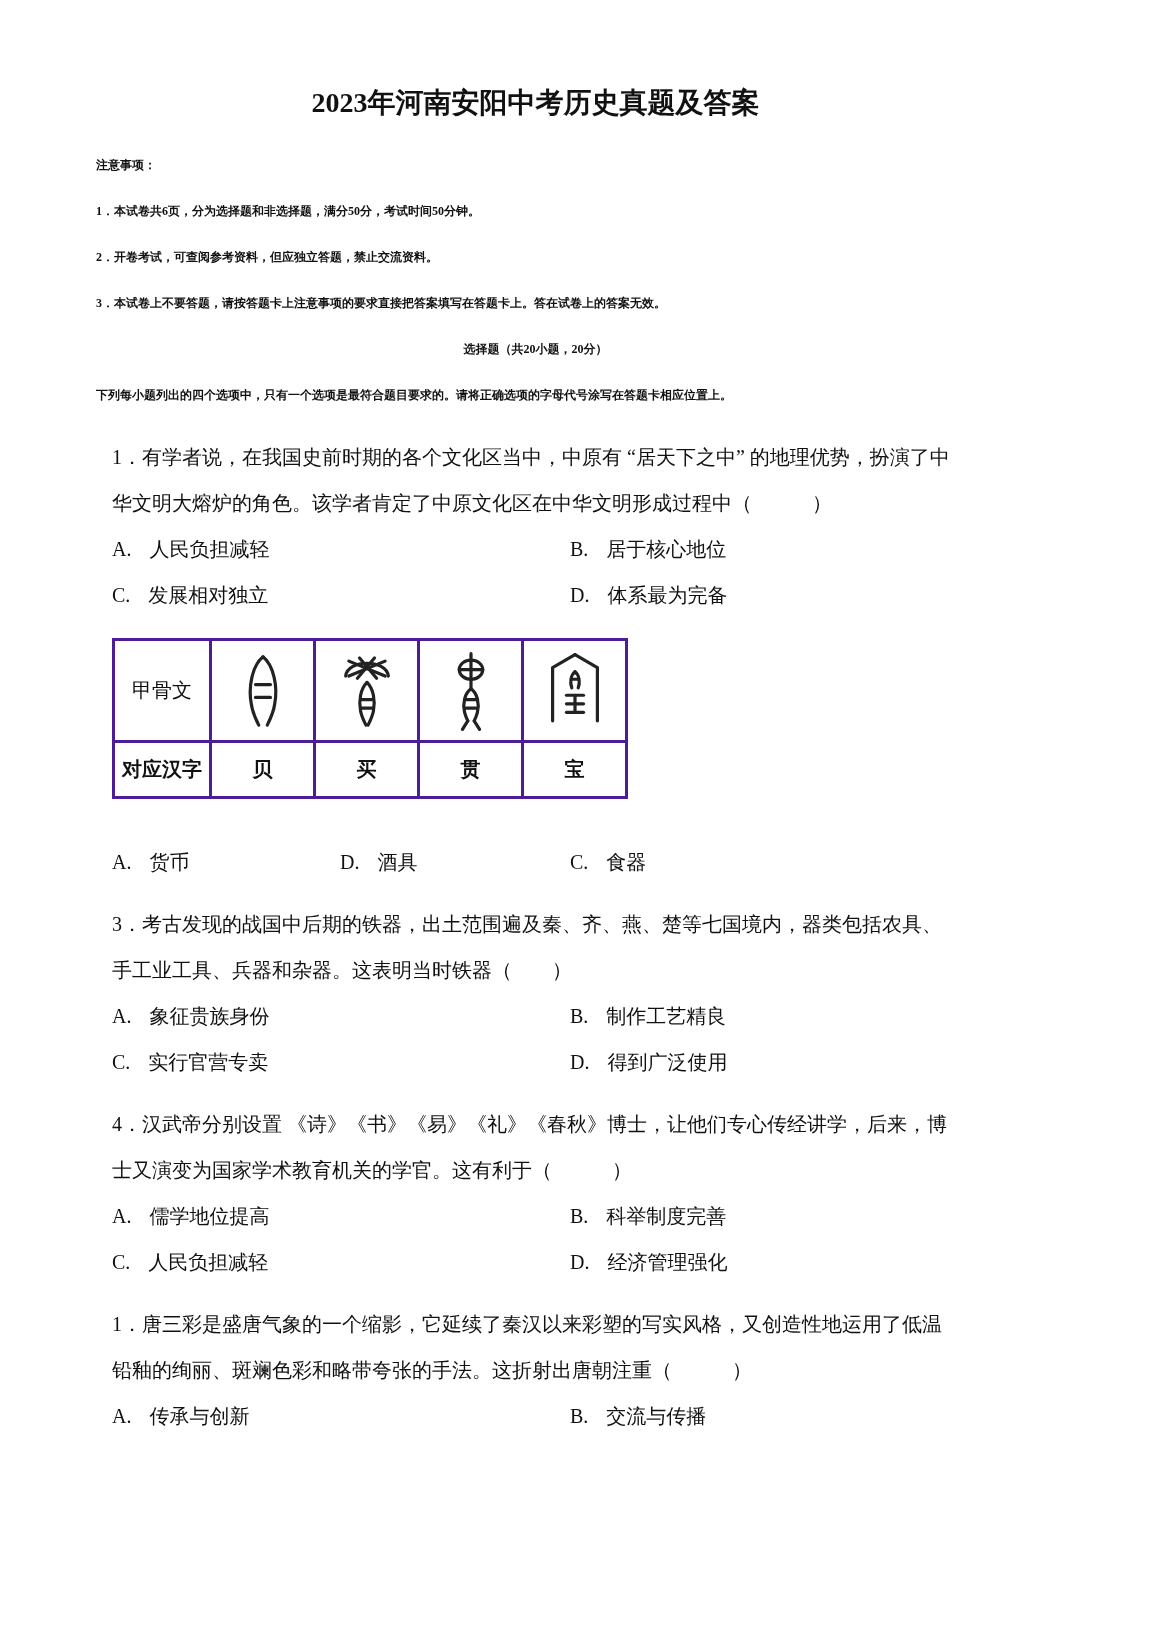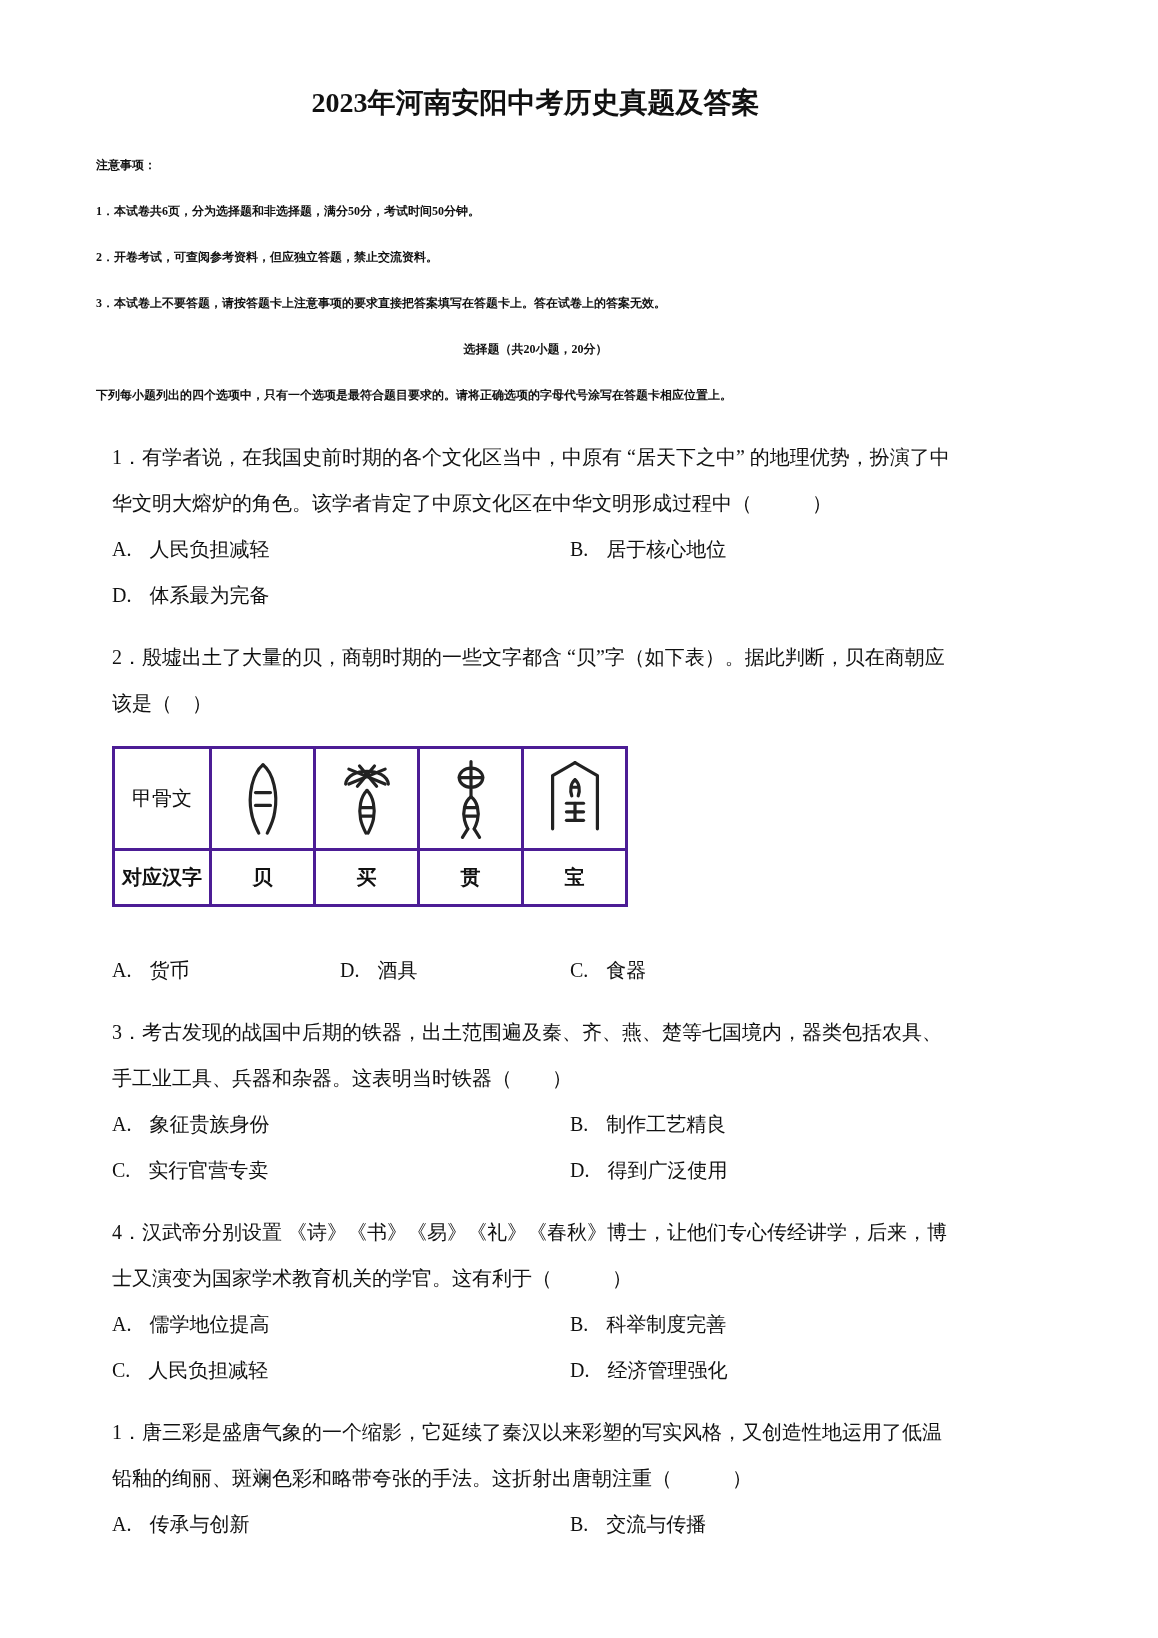--- a/index.html
+++ b/index.html
@@ -77,26 +77,26 @@
   </div>
 
   <p class="line bold center">选择题（共20小题，20分）</p>
   <p class="line bold">下列每小题列出的四个选项中，只有一个选项是最符合题目要求的。请将正确选项的字母代号涂写在答题卡相应位置上。</p>
 
   <section class="q">
     <p class="stem">1．有学者说，在我国史前时期的各个文化区当中，中原有 “居天下之中” 的地理优势，扮演了中华文明大熔炉的角色。该学者肯定了中原文化区在中华文明形成过程中（　　　）</p>
     <div class="opts cols2">
       <div class="opt"><span class="letter">A.</span><span>人民负担减轻</span></div>
       <div class="opt"><span class="letter">B.</span><span>居于核心地位</span></div>
+      <div class="opt"><span class="letter">C.</span><span>发展相对独立</span></div>
       <div class="opt"><span class="letter">D.</span><span>体系最为完备</span></div>
     </div>
   </section>
 
   <section class="q">
-    <p class="stem">2．殷墟出土了大量的贝，商朝时期的一些文字都含 “贝”字（如下表）。据此判断，贝在商朝应该是（　）</p>
 
     <table class="oracle-table">
       <tbody>
           <tr class="glyph-row">
         <td class="label-col">甲骨文</td>
         <td class="glyph-col">
           <svg class="glyph-svg" width="64" height="82" viewBox="0 0 60 76">
             <path d="M30,6 C20,14 16,34 19,50 C20,58 23,64 26,70"></path>
             <path d="M30,6 C40,14 44,34 41,50 C40,58 37,64 34,70"></path>
             <path d="M23,32 L37,32"></path>

